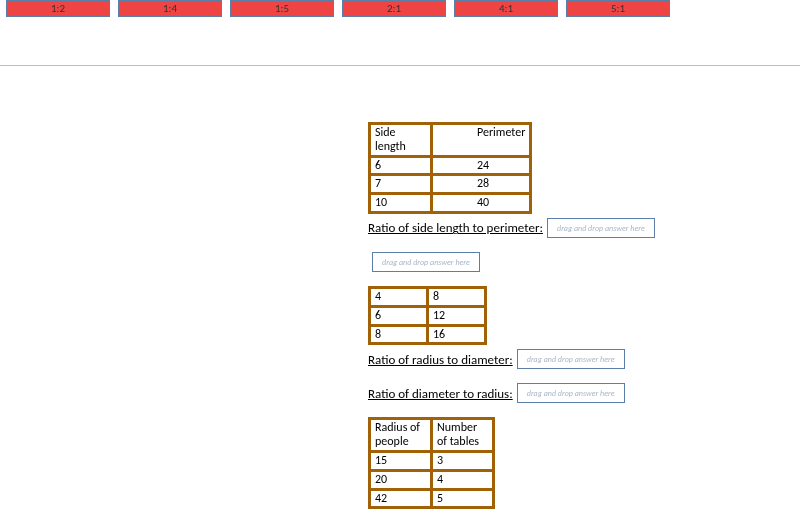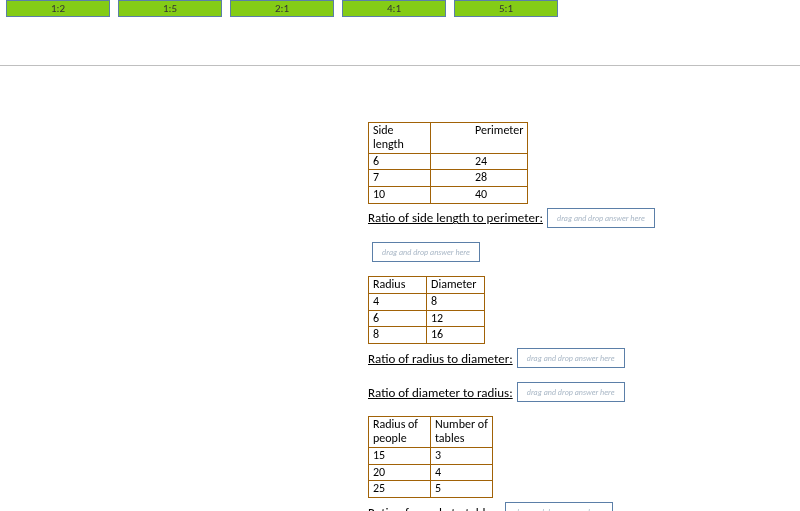--- a/index.html
+++ b/index.html
@@ -15,21 +15,21 @@
   .answer-bank {
     display: flex;
     gap: 8px;
     padding: 0 6px;
     margin-bottom: 48px;
   }
   .answer-tile {
     width: 104px;
     height: 17px;
     border: 1px solid #5b7fa8;
-    background: #84cc16;
+    background: #ef4444;
     display: flex;
     align-items: center;
     justify-content: center;
     font-size: 11px;
     color: #333;
     cursor: grab;
   }
   .divider {
     width: 100%;
     height: 1px;
@@ -38,21 +38,21 @@
   }
   .content {
     margin-left: 368px;
   }
   table.data-table {
     border-collapse: collapse;
     margin-bottom: 4px;
   }
   table.data-table th,
   table.data-table td {
-    border: 1px solid #a16207;
+    border: 3px solid #a16207;
     padding: 1px 4px;
     font-size: 12px;
     text-align: left;
     font-weight: normal;
     vertical-align: top;
     line-height: 1.15;
   }
   table.data-table th {
     font-weight: normal;
   }
@@ -82,20 +82,21 @@
     color: #a9b7c6;
     font-style: italic;
     background: #fff;
   }
 </style>
 </head>
 <body>
 
 <div class="answer-bank">
   <div class="answer-tile">1:2</div>
+  <div class="answer-tile">1:4</div>
   <div class="answer-tile">1:5</div>
   <div class="answer-tile">2:1</div>
   <div class="answer-tile">4:1</div>
   <div class="answer-tile">5:1</div>
 </div>
 
 <div class="divider"></div>
 
 <div class="content">
 
@@ -122,24 +123,20 @@
   <div class="prompt-row">
     <span class="prompt-label">Ratio of side length to perimeter:</span>
     <div class="drop-zone">drag and drop answer here</div>
   </div>
   <div class="prompt-row">
     <div class="drop-zone">drag and drop answer here</div>
   </div>
 
   <table class="data-table t2">
     <tbody>
-        <tr>
-      <th class="c1">Radius</th>
-      <th class="c2">Diameter</th>
-    </tr>
     <tr>
       <td class="c1">4</td>
       <td class="c2">8</td>
     </tr>
     <tr>
       <td class="c1">6</td>
       <td class="c2">12</td>
     </tr>
     <tr>
       <td class="c1">8</td>
@@ -164,21 +161,21 @@
     </tr>
     <tr>
       <td class="c1">15</td>
       <td class="c2">3</td>
     </tr>
     <tr>
       <td class="c1">20</td>
       <td class="c2">4</td>
     </tr>
     <tr>
-      <td class="c1">25</td>
+      <td class="c1">42</td>
       <td class="c2">5</td>
     </tr>
   </tbody>
     </table>
   <div class="prompt-row">
     <span class="prompt-label">Ratio of people to tables:</span>
     <div class="drop-zone">drag and drop answer here</div>
   </div>
 
 </div>

